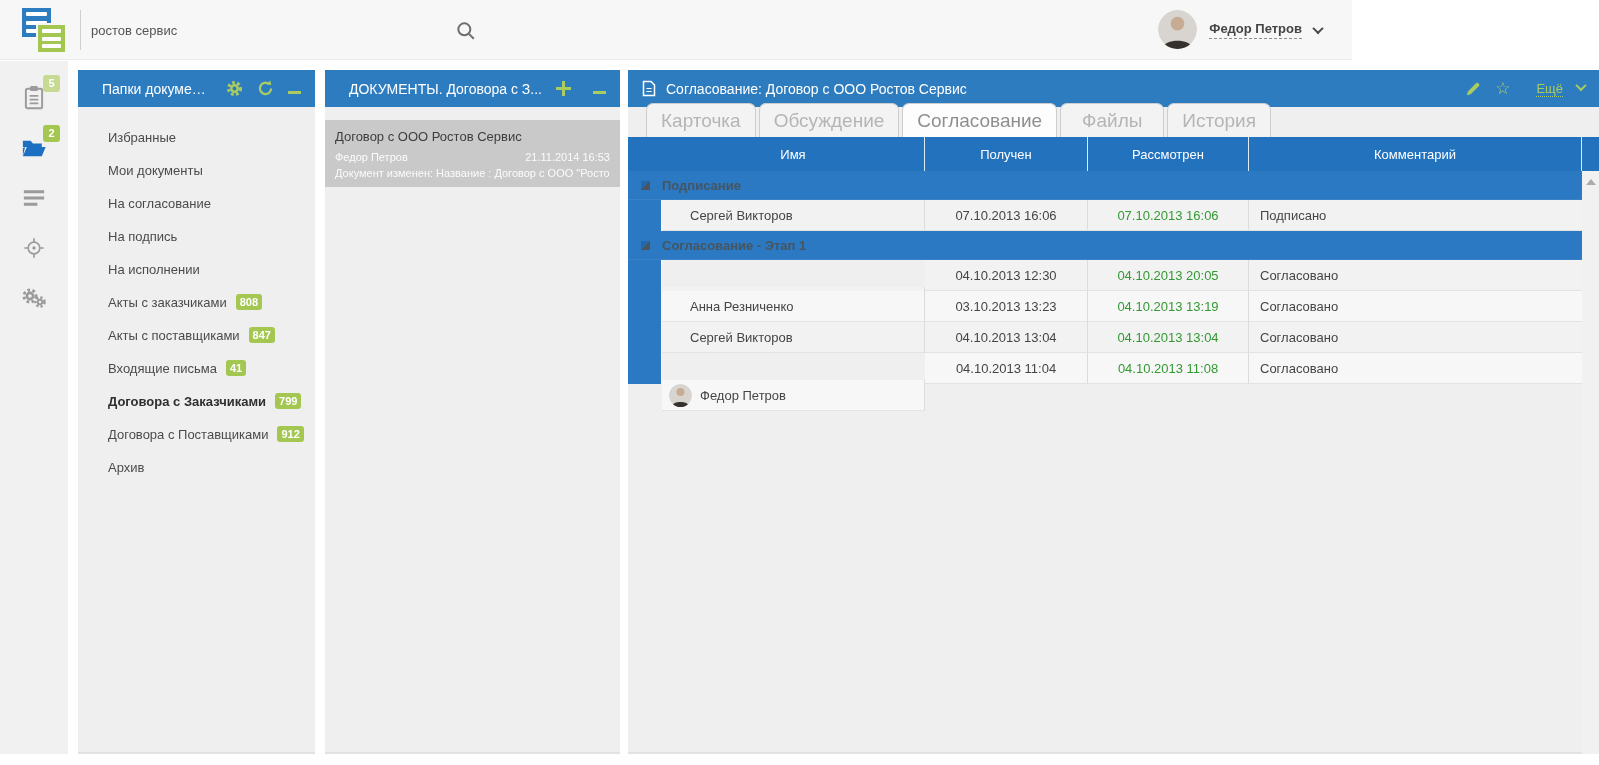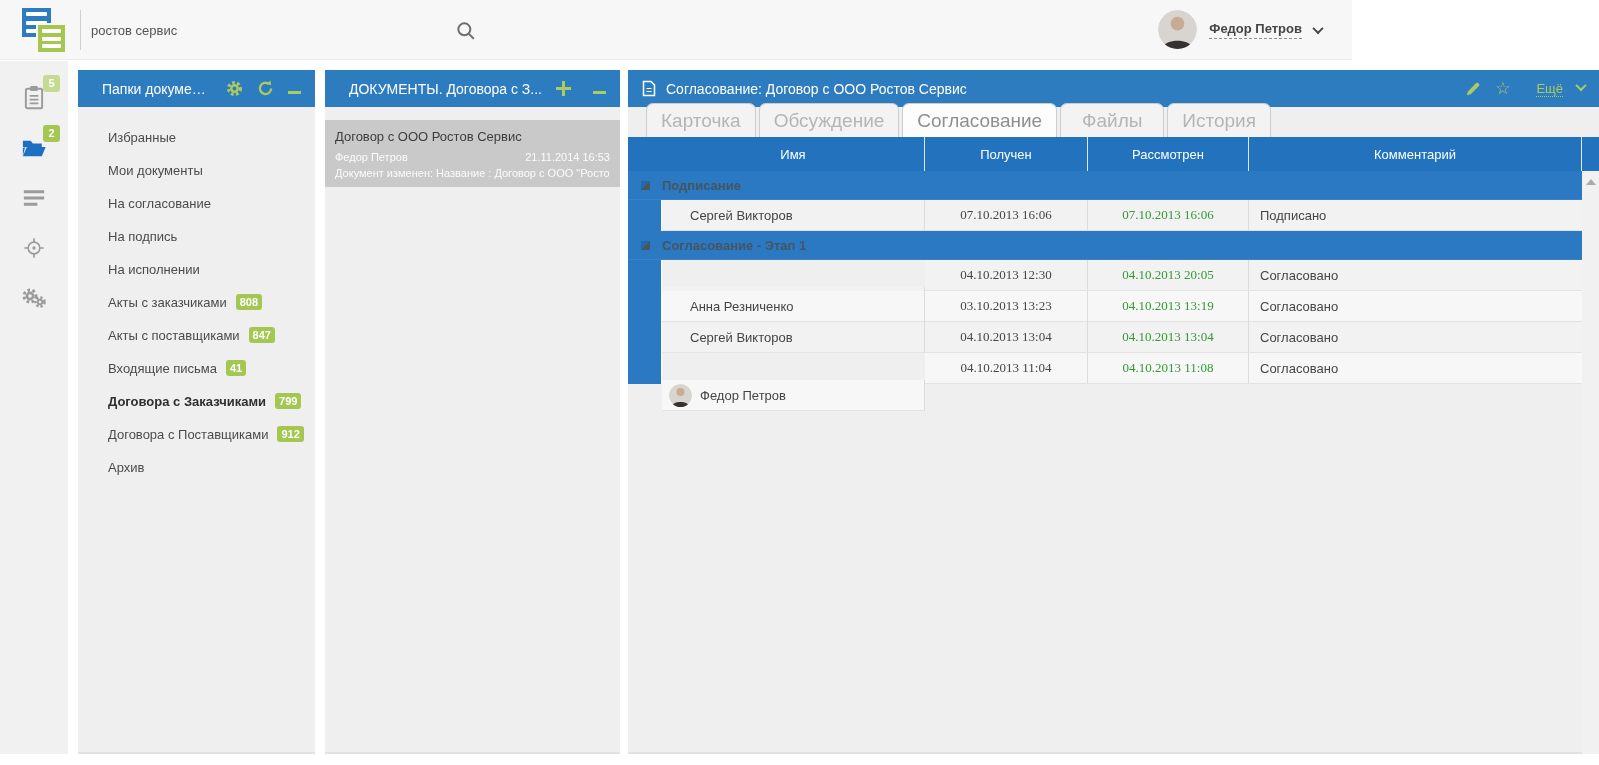--- a/index.html
+++ b/index.html
@@ -81,21 +81,21 @@
 
   .grid-body{position:relative;}
   .group-row{height:29px; background:var(--group-blue); display:flex; align-items:center; color:#47555f; font-size:13px; font-weight:bold; width:1058px; border-bottom:1px solid #3a81c6;}
   .tri{width:0; height:0; border-left:9px solid rgba(0,0,0,.12); border-bottom:9px solid #4b5560; margin:0 12px 0 13px;}
   .t-row{display:flex; height:31px; width:954px; font-size:13px; color:#454545;}
   .t-row .cell{display:flex; align-items:center; border-right:1px solid #dcdcdc; border-bottom:1px solid #e3e3e3; height:100%; background:#f2f2f2; overflow:hidden;}
   .t-row:nth-child(odd) .cell{background:#f7f7f7;}
   .t-row .blue-cell{width:34px; background:var(--group-blue) !important; border-right:1px solid #fff; border-bottom:none;}
   .t-row .name{width:263px; padding-left:28px; gap:8px;}
   .t-row .name.hasava{padding-left:7px;margin-top:27px;}
-  .t-row .recv,.t-row .revw{justify-content:center;font-family:Liberation Serif, serif;}
+  .t-row .recv,.t-row .revw{justify-content:center;}
   .t-row .recv{width:163px;}
   .t-row .revw{width:161px; color:var(--reviewed-green);}
   .t-row .comm{flex:1; padding-left:11px; border-right:none;}
   .avatar.sm{width:23px; height:23px; flex:0 0 23px;}
 
   .vscroll{position:absolute; right:0; top:101px; width:17px; height:583px; background:#f1f1f1; cursor:pointer;}
   .vscroll .up{width:0; height:0; border-left:5px solid transparent; border-right:5px solid transparent; border-bottom:6px solid #ababab; margin:8px auto 0;}
 </style>
 </head>
 <body>

